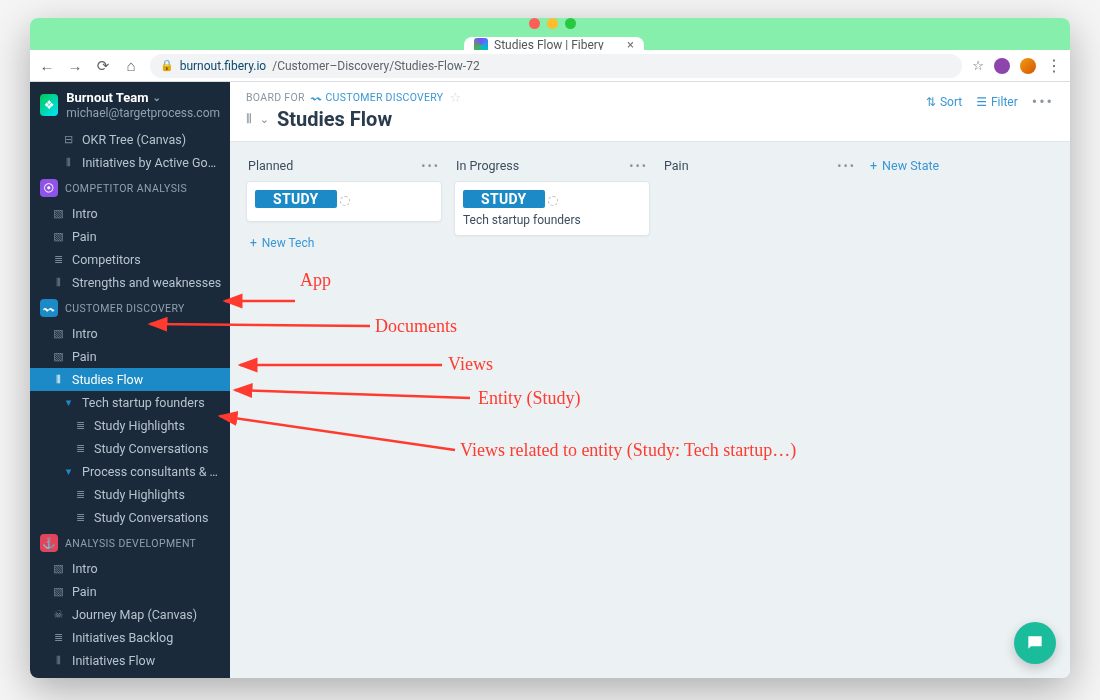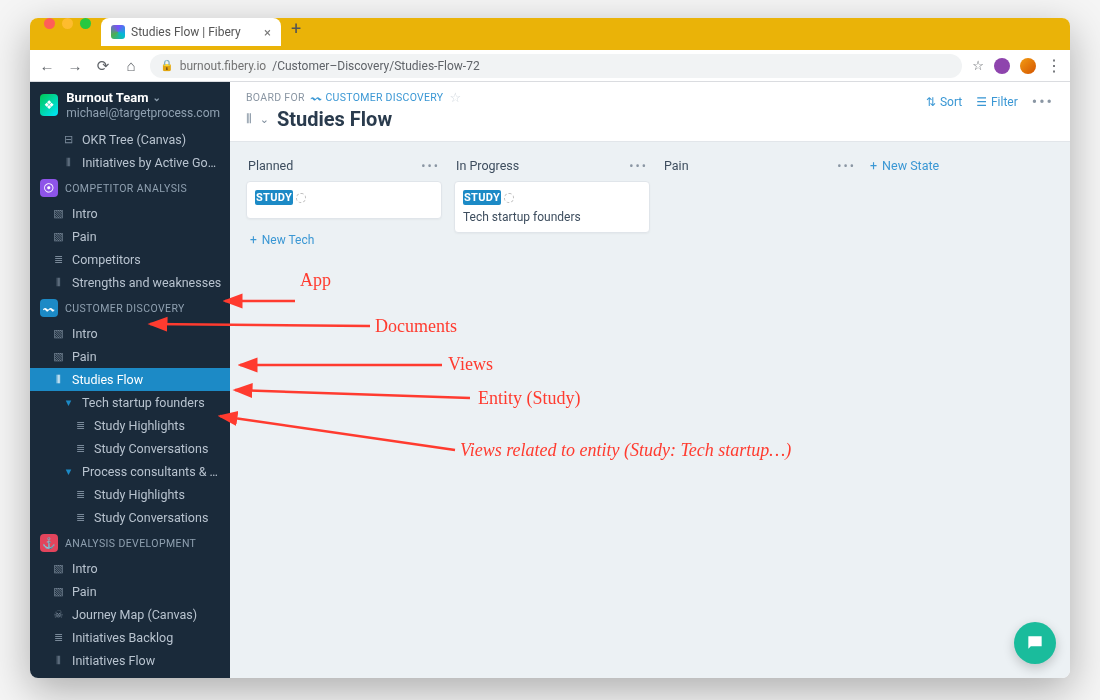--- a/index.html
+++ b/index.html
@@ -1,31 +1,31 @@
 <!DOCTYPE html>
 <html><head>
 <meta charset="utf-8">
 <style>
   * { box-sizing: border-box; margin: 0; padding: 0; font-family: -apple-system, BlinkMacSystemFont, "Segoe UI", Roboto, Helvetica, Arial, sans-serif; }
   body { background: #f5f5f5; width: 1100px; height: 700px; overflow: hidden; position: relative; }
   .window { position: absolute; top: 18px; left: 30px; width: 1040px; height: 660px; background: #fff; border-radius: 8px; box-shadow: 0 12px 40px rgba(0,0,0,0.3); overflow: hidden; display: flex; flex-direction: column; }
   
-  .tabbar { height: 32px; background: #eab308; display: flex; align-items: flex-start; padding-left: 8px; }
+  .tabbar { height: 32px; background: #86efac; display: flex; align-items: center; padding-left: 8px; flex-direction: column; }
   .traffic { display: flex; gap: 7px; align-items: center; padding: 0 10px 8px 6px; }
   .traffic span { width: 11px; height: 11px; border-radius: 50%; display: inline-block; }
   .tl-red { background:#ff5f57; } .tl-yellow { background:#febc2e; } .tl-green { background:#28c840; }
   .tab { background:#fff; height:28px; border-radius:8px 8px 0 0; display:flex; align-items:center; padding:0 10px; font-size:12px; color:#555; min-width:180px; gap:6px; }
   .tab .favicon { width:14px; height:14px; border-radius:3px; background: conic-gradient(#7c4dff, #00bcd4, #4caf50, #7c4dff); }
   .tab .x { margin-left:auto; color:#777; font-size:13px; }
   .newtab { color:#555; font-size:18px; padding:0 10px 4px; }
   .addrbar { height:32px; background:#fff; border-bottom:1px solid #dadce0; display:flex; align-items:center; padding:0 8px; gap:10px; font-size:13px; color:#5f6368; }
   .addrbar .navbtn { width:18px; text-align:center; font-size:15px; color:#5f6368; }
   .url { flex:1; display:flex; align-items:center; gap:6px; background:#f1f3f4; border-radius:14px; height:24px; padding:0 10px; font-size:12px; color:#5f6368; }
   .url .lock { color:#5f6368; font-size:11px; }
-  .url .host { color:#737373; }
+  .url .host { color:#0c4a6e; }
   .ext { display:flex; align-items:center; gap:10px; }
   .ext .ic { width:16px; height:16px; border-radius:50%; }
   
   .app { flex:1; display:flex; min-height:0; }
   .sidebar { width:200px; background:#1a2a3a; color:#c5cdd6; font-size:12.5px; overflow-y:auto; padding-bottom:12px; }
   .workspace { display:flex; align-items:center; gap:8px; padding:8px 10px; }
   .ws-icon { width:22px; height:22px; background:linear-gradient(135deg,#00c853,#00e5ff); border-radius:4px; display:flex; align-items:center; justify-content:center; color:#fff; font-size:12px; }
   .ws-text strong { color:#fff; font-size:13px; display:flex; align-items:center; gap:4px; }
   .ws-text small { color:#8fa0b0; font-size:12px; }
   .sect { display:flex; align-items:center; gap:7px; padding:5px 10px; color:#8fa0b0; font-size:10.5px; letter-spacing:0.4px; }
@@ -48,21 +48,21 @@
   .title-row h1 { font-size:20px; font-weight:700; color:#2a3b4d; }
   .head-actions { position:absolute; right:16px; top:10px; display:flex; align-items:center; gap:14px; font-size:12px; color:#3a97d4; }
   .head-actions .act { display:flex; align-items:center; gap:4px; cursor:pointer; }
   .dots { color:#8a96a3; font-size:16px; letter-spacing:2px; }
   
   .board { flex:1; display:flex; gap:12px; padding:12px 16px; align-items:flex-start; overflow:auto; }
   .col { width:196px; flex-shrink:0; }
   .colhead { display:flex; align-items:center; font-size:12.5px; color:#3d4d5e; padding:4px 2px 8px; }
   .colhead .cdots { margin-left:auto; color:#8a96a3; letter-spacing:2px; cursor:pointer; }
   .card { background:#fff; border:1px solid #e0e5ea; border-radius:4px; padding:8px; margin-bottom:8px; font-size:12px; color:#3d4d5e; box-shadow:0 1px 2px rgba(0,0,0,0.04); }
-  .badge-study { display:inline-block; background:#1c8ac6; color:#fff; font-size:11px; font-weight:700; padding:1px 1px; border-radius:2px; margin-bottom:5px; letter-spacing:0.3px; }
+  .badge-study { display:inline-block; background:#1c8ac6; color:#fff; font-size:14px; font-weight:700; padding:1px 18px; border-radius:2px; margin-bottom:5px; letter-spacing:0.3px; }
   .spinner { display:inline-block; width:10px; height:10px; border:1.5px dashed #bbb; border-radius:50%; vertical-align:middle; margin-left:3px; }
   .newbtn { color:#3a97d4; font-size:12px; padding:6px 4px; display:flex; align-items:center; gap:5px; cursor:pointer; }
   .newstate { color:#3a97d4; font-size:12.5px; display:flex; align-items:center; gap:5px; cursor:pointer; padding-top:4px; }
   
   .anno { position:absolute; pointer-events:none; }
   .anno-text { position:absolute; color:#ff3b2f; font-size:18px; font-family: Georgia, 'Times New Roman', serif; }
   
   .chat { position:absolute; right:14px; bottom:14px; width:42px; height:42px; border-radius:50%; background:#1abc9c; display:flex; align-items:center; justify-content:center; color:#fff; font-size:20px; box-shadow:0 4px 12px rgba(0,0,0,0.2); }
 </style>
 </head>
@@ -298,15 +298,15 @@
     <line x1="265" y1="283" x2="195" y2="283" stroke="#ff3b2f" stroke-width="2.5" marker-end="url(#ah)"></line>
     <line x1="340" y1="308" x2="120" y2="306" stroke="#ff3b2f" stroke-width="2.5" marker-end="url(#ah)"></line>
     <line x1="412" y1="347" x2="210" y2="347" stroke="#ff3b2f" stroke-width="2.5" marker-end="url(#ah)"></line>
     <line x1="440" y1="380" x2="205" y2="372" stroke="#ff3b2f" stroke-width="2.5" marker-end="url(#ah)"></line>
     <line x1="425" y1="432" x2="190" y2="398" stroke="#ff3b2f" stroke-width="2.5" marker-end="url(#ah)"></line>
   </svg>
   <div class="anno-text" style="left:270px; top:252px;">App</div>
   <div class="anno-text" style="left:345px; top:298px;">Documents</div>
   <div class="anno-text" style="left:418px; top:336px;text-align:right;">Views</div>
   <div class="anno-text" style="left:448px; top:370px;">Entity (Study)</div>
-  <div class="anno-text" style="left:430px; top:422px;font-style:italic;">Views related to entity (Study: Tech startup…)</div>
+  <div class="anno-text" style="left:430px; top:422px;">Views related to entity (Study: Tech startup…)</div>
 
 </div>
 
 </body></html>

